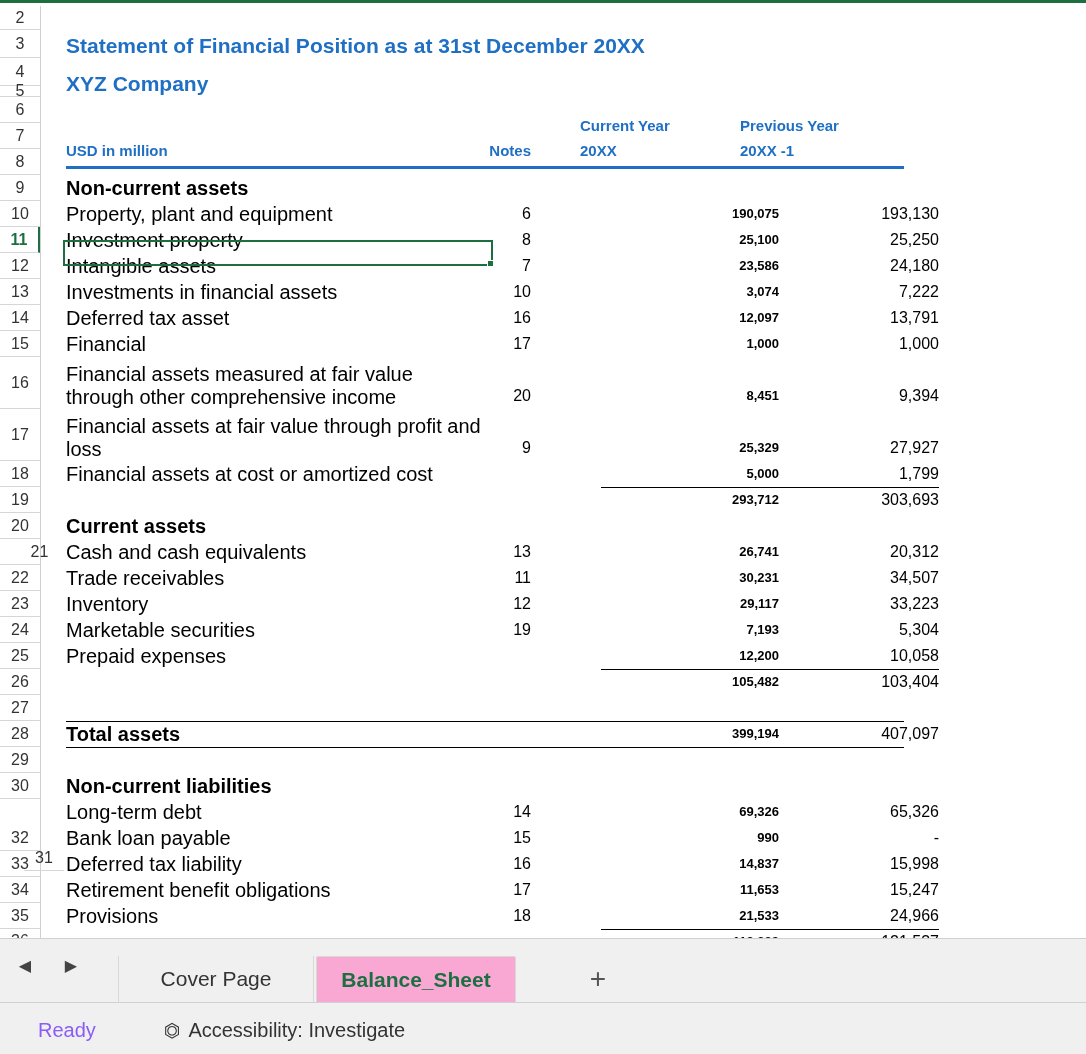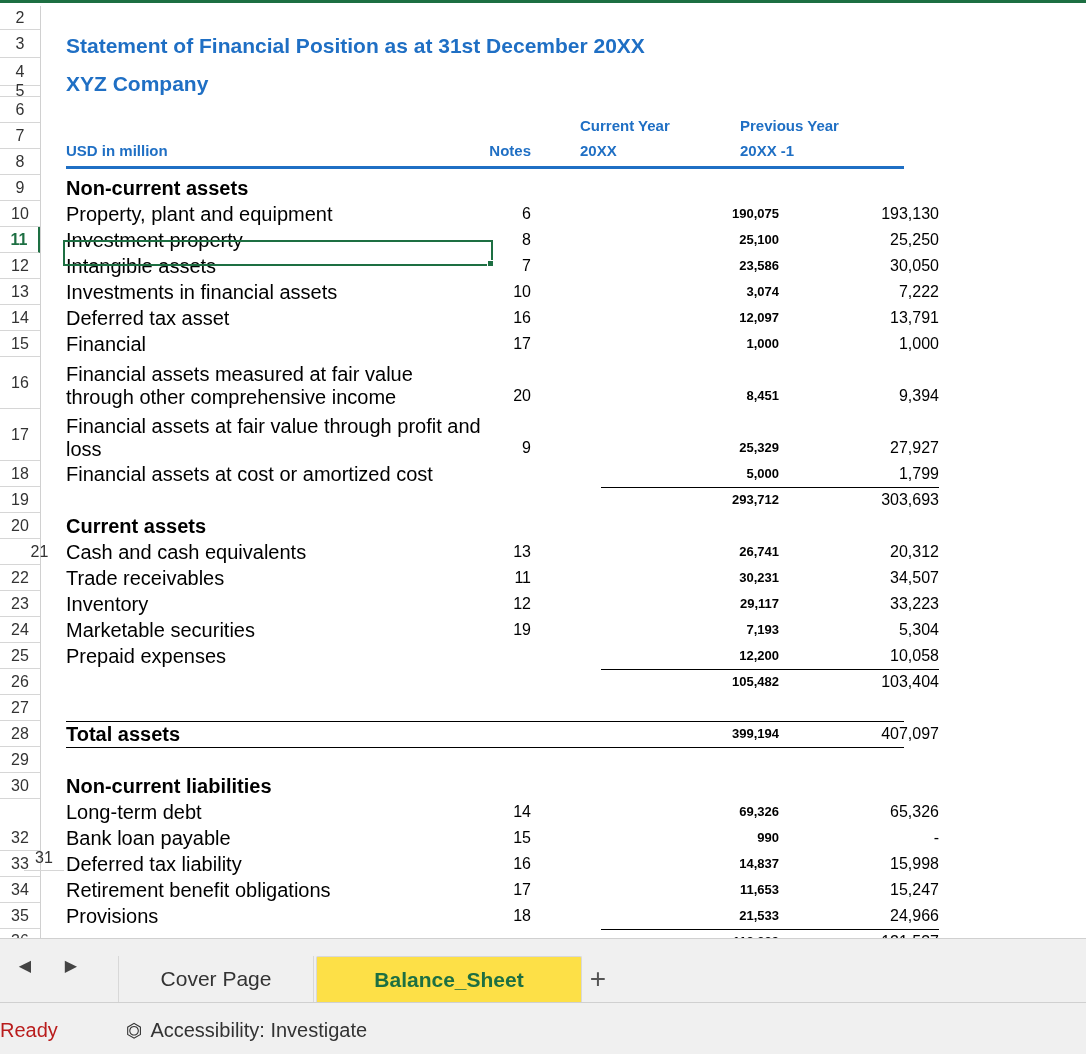--- a/index.html
+++ b/index.html
@@ -254,22 +254,22 @@
     box-sizing: border-box;
   }
   .tab.inactive {
     left: 118px;
     width: 196px;
     border-left: 1px solid #d8d8d8;
     border-right: 1px solid #d8d8d8;
   }
   .tab.active {
     left: 316px;
-    width: 266px;
-    background: #fde047;
+    width: 200px;
+    background: #f9a8d4;
     color: #1d6f42;
     font-weight: bold;
     border: 1px solid #d8d8d8;
     border-bottom: none;
     border-radius: 2px 2px 0 0;
   }
   .tab-add {
     position: absolute;
     left: 563px;
     top: 17px;
@@ -288,22 +288,23 @@
     top: 999px;
     width: 1086px;
     height: 55px;
     background: #f0f0f0;
     border-top: 1px solid #d0d0d0;
     box-sizing: border-box;
     display: flex;
     align-items: center;
   }
   .status-ready {
+    margin-left: 38px;
     font-size: 20px;
-    color: #b91c1c;
+    color: #8b5cf6;
   }
   .status-acc {
     margin-left: 68px;
     font-size: 20px;
     color: #333333;
     display: flex;
     align-items: center;
     gap: 8px;
   }
   .acc-icon {
@@ -384,21 +385,21 @@
         <span class="lbl">Investment property</span>
         <span class="note">8</span>
         <span class="cy">25,100</span>
         <span class="py">25,250</span>
       </div>
 
       <div class="r" style="top:247px;">
         <span class="lbl">Intangible assets</span>
         <span class="note">7</span>
         <span class="cy">23,586</span>
-        <span class="py">30,050</span>
+        <span class="py">24,180</span>
       </div>
 
       <div class="r" style="top:273px;">
         <span class="lbl">Investments in financial assets</span>
         <span class="note">10</span>
         <span class="cy">3,074</span>
         <span class="py">7,222</span>
       </div>
 
       <div class="r" style="top:299px;">

